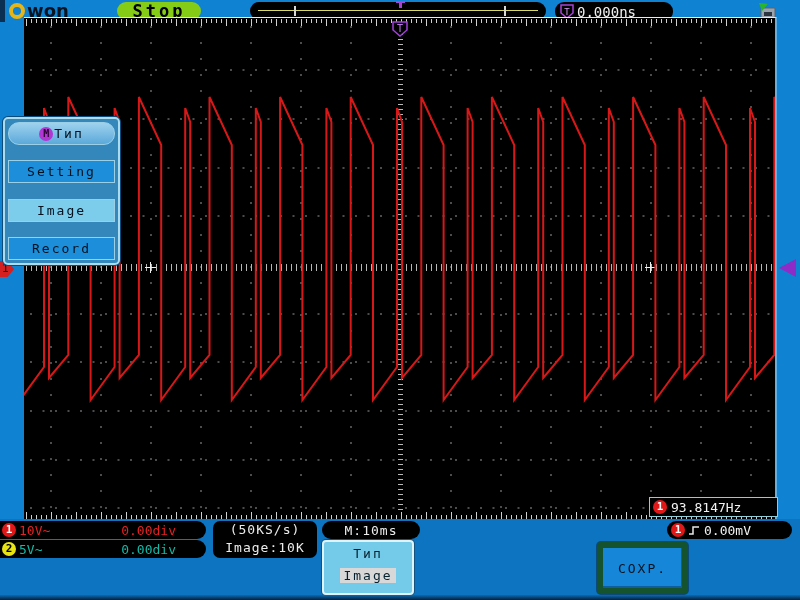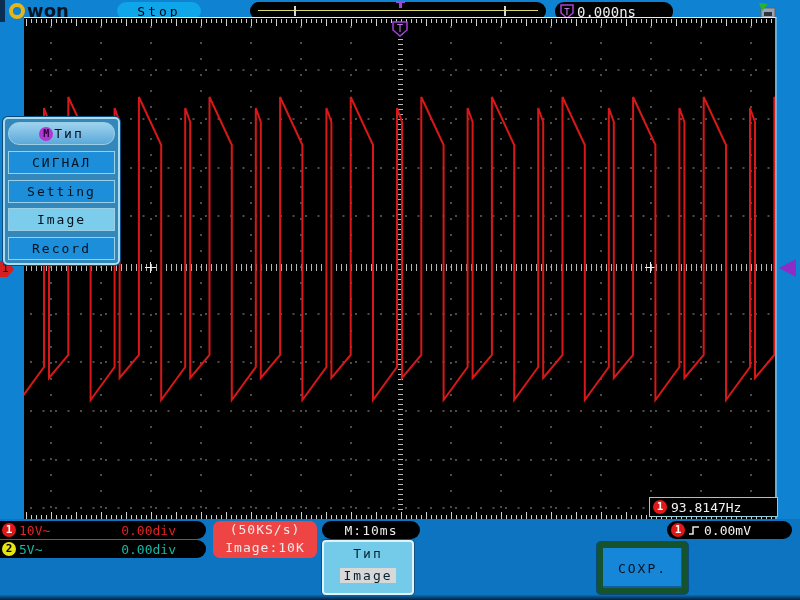--- a/index.html
+++ b/index.html
@@ -5,22 +5,22 @@
   html,body{margin:0;padding:0;background:#222;}
   #screen{position:relative;width:800px;height:600px;background:#0f82d2;overflow:hidden;
           font-family:"DejaVu Sans Mono",monospace;-webkit-font-smoothing:none;}
   .abs{position:absolute;}
 
   
   .corner{left:0;top:0;width:5px;height:22px;background:#0a2f52;}
   .logo{left:9px;top:1px;height:20px;display:flex;align-items:center;gap:2px;}
   .logo-ring{width:16px;height:16px;border:4px solid #e6b517;border-radius:50%;box-sizing:border-box;background:transparent;}
   .logo-text{color:#0a1420;font-family:"DejaVu Sans",sans-serif;font-weight:bold;font-size:18px;letter-spacing:0px;line-height:18px;}
-  .stop{left:117px;top:2px;width:84px;height:18px;background:#0ea5e9;border-radius:9px;color:#000;
-        font-size:13px;letter-spacing:3px;display:flex;align-items:center;justify-content:center;}
+  .stop{left:117px;top:2px;width:84px;height:18px;background:#84cc16;border-radius:9px;color:#000;
+        font-size:17px;letter-spacing:3px;display:flex;align-items:center;justify-content:center;font-weight:bold;}
   .trigbar{left:250px;top:2px;width:296px;height:18px;background:#000;border-radius:9px;}
   .trigbar .yline{position:absolute;left:8px;right:8px;top:8px;height:1px;background:#d8d868;}
   .trigbar .wtick{position:absolute;top:4px;width:2px;height:10px;background:#d8d8d8;}
   .ttop-h{left:396px;top:1px;width:9px;height:2px;background:#a844d8;}
   .ttop-v{left:399px;top:2px;width:3px;height:6px;background:#a844d8;}
   .tbadge{left:555px;top:2px;width:118px;height:19px;background:#000;border-radius:9px;
           display:flex;align-items:center;padding-left:5px;gap:3px;box-sizing:border-box;}
   .tbadge .val{color:#f0f0f0;font-size:14px;}
   .disk{left:757px;top:2px;width:20px;height:18px;}
 
@@ -49,21 +49,21 @@
   .mcircle{width:14px;height:14px;border-radius:50%;background:#b136d4;color:#22002c;font-size:10px;font-weight:bold;
            display:flex;align-items:center;justify-content:center;margin-right:1px;letter-spacing:0;}
 
   
   .bottombar{left:0;top:519px;width:800px;height:81px;background:#0d74c2;}
   .bottomedge{left:0;top:595px;width:800px;height:5px;background:linear-gradient(#0c6ab2,#03203c);}
   .chrow{left:0;width:206px;height:18px;background:#000;border-radius:0 9px 9px 0;display:flex;align-items:center;
          gap:3px;padding-left:2px;box-sizing:border-box;font-size:13px;}
   .chrow .pos{margin-left:auto;margin-right:30px;}
   .ch1c{color:#e22222;} .ch2c{color:#14b8a6;}
-  .samplebox{left:213px;top:521px;width:104px;height:37px;background:#ef4444;border-radius:7px;color:#ececec;
+  .samplebox{left:213px;top:521px;width:104px;height:37px;background:#000000;border-radius:7px;color:#ececec;
              font-size:13px;text-align:center;line-height:18px;letter-spacing:1px;}
   .mbox{left:322px;top:521px;width:98px;height:18px;background:#000;border-radius:9px;color:#ececec;font-size:13px;
         letter-spacing:1px;display:flex;align-items:center;justify-content:center;}
   .trigbox{left:667px;top:521px;width:125px;height:18px;background:#000;border-radius:9px;display:flex;
            align-items:center;gap:3px;padding-left:4px;box-sizing:border-box;color:#f0f0f0;font-size:13px;}
   .typesel{left:322px;top:540px;width:92px;height:55px;background:#74cbe9;border:2px solid #dff3fb;border-radius:4px;
            box-shadow:0 0 0 1px #15537e;box-sizing:border-box;text-align:center;color:#06222f;font-size:13px;
            letter-spacing:2px;cursor:pointer;}
   .typesel .tlab{margin-top:4px;}
   .typesel .tval{display:inline-block;background:#d8d8d8;padding:0 3px;margin-top:7px;letter-spacing:2px;}
@@ -1647,21 +1647,20 @@
   <div class="abs freq">
     <span class="badge-red">1</span>
     <span>93.8147Hz</span>
   </div>
 
   <div class="abs menu">
     <div class="menu-item menu-header">
       <span class="mcircle">M</span>
       <span>Тип</span>
     </div>
-    <div class="menu-item">СИГНАЛ</div>
     <div class="menu-item">Setting</div>
     <div class="menu-item selected">Image</div>
     <div class="menu-item">Record</div>
   </div>
 
   <div class="abs bottombar"></div>
 
   <div class="abs chrow" style="top:521px;">
     <span class="badge-red">1</span>
     <span class="ch1c">10V~</span>

